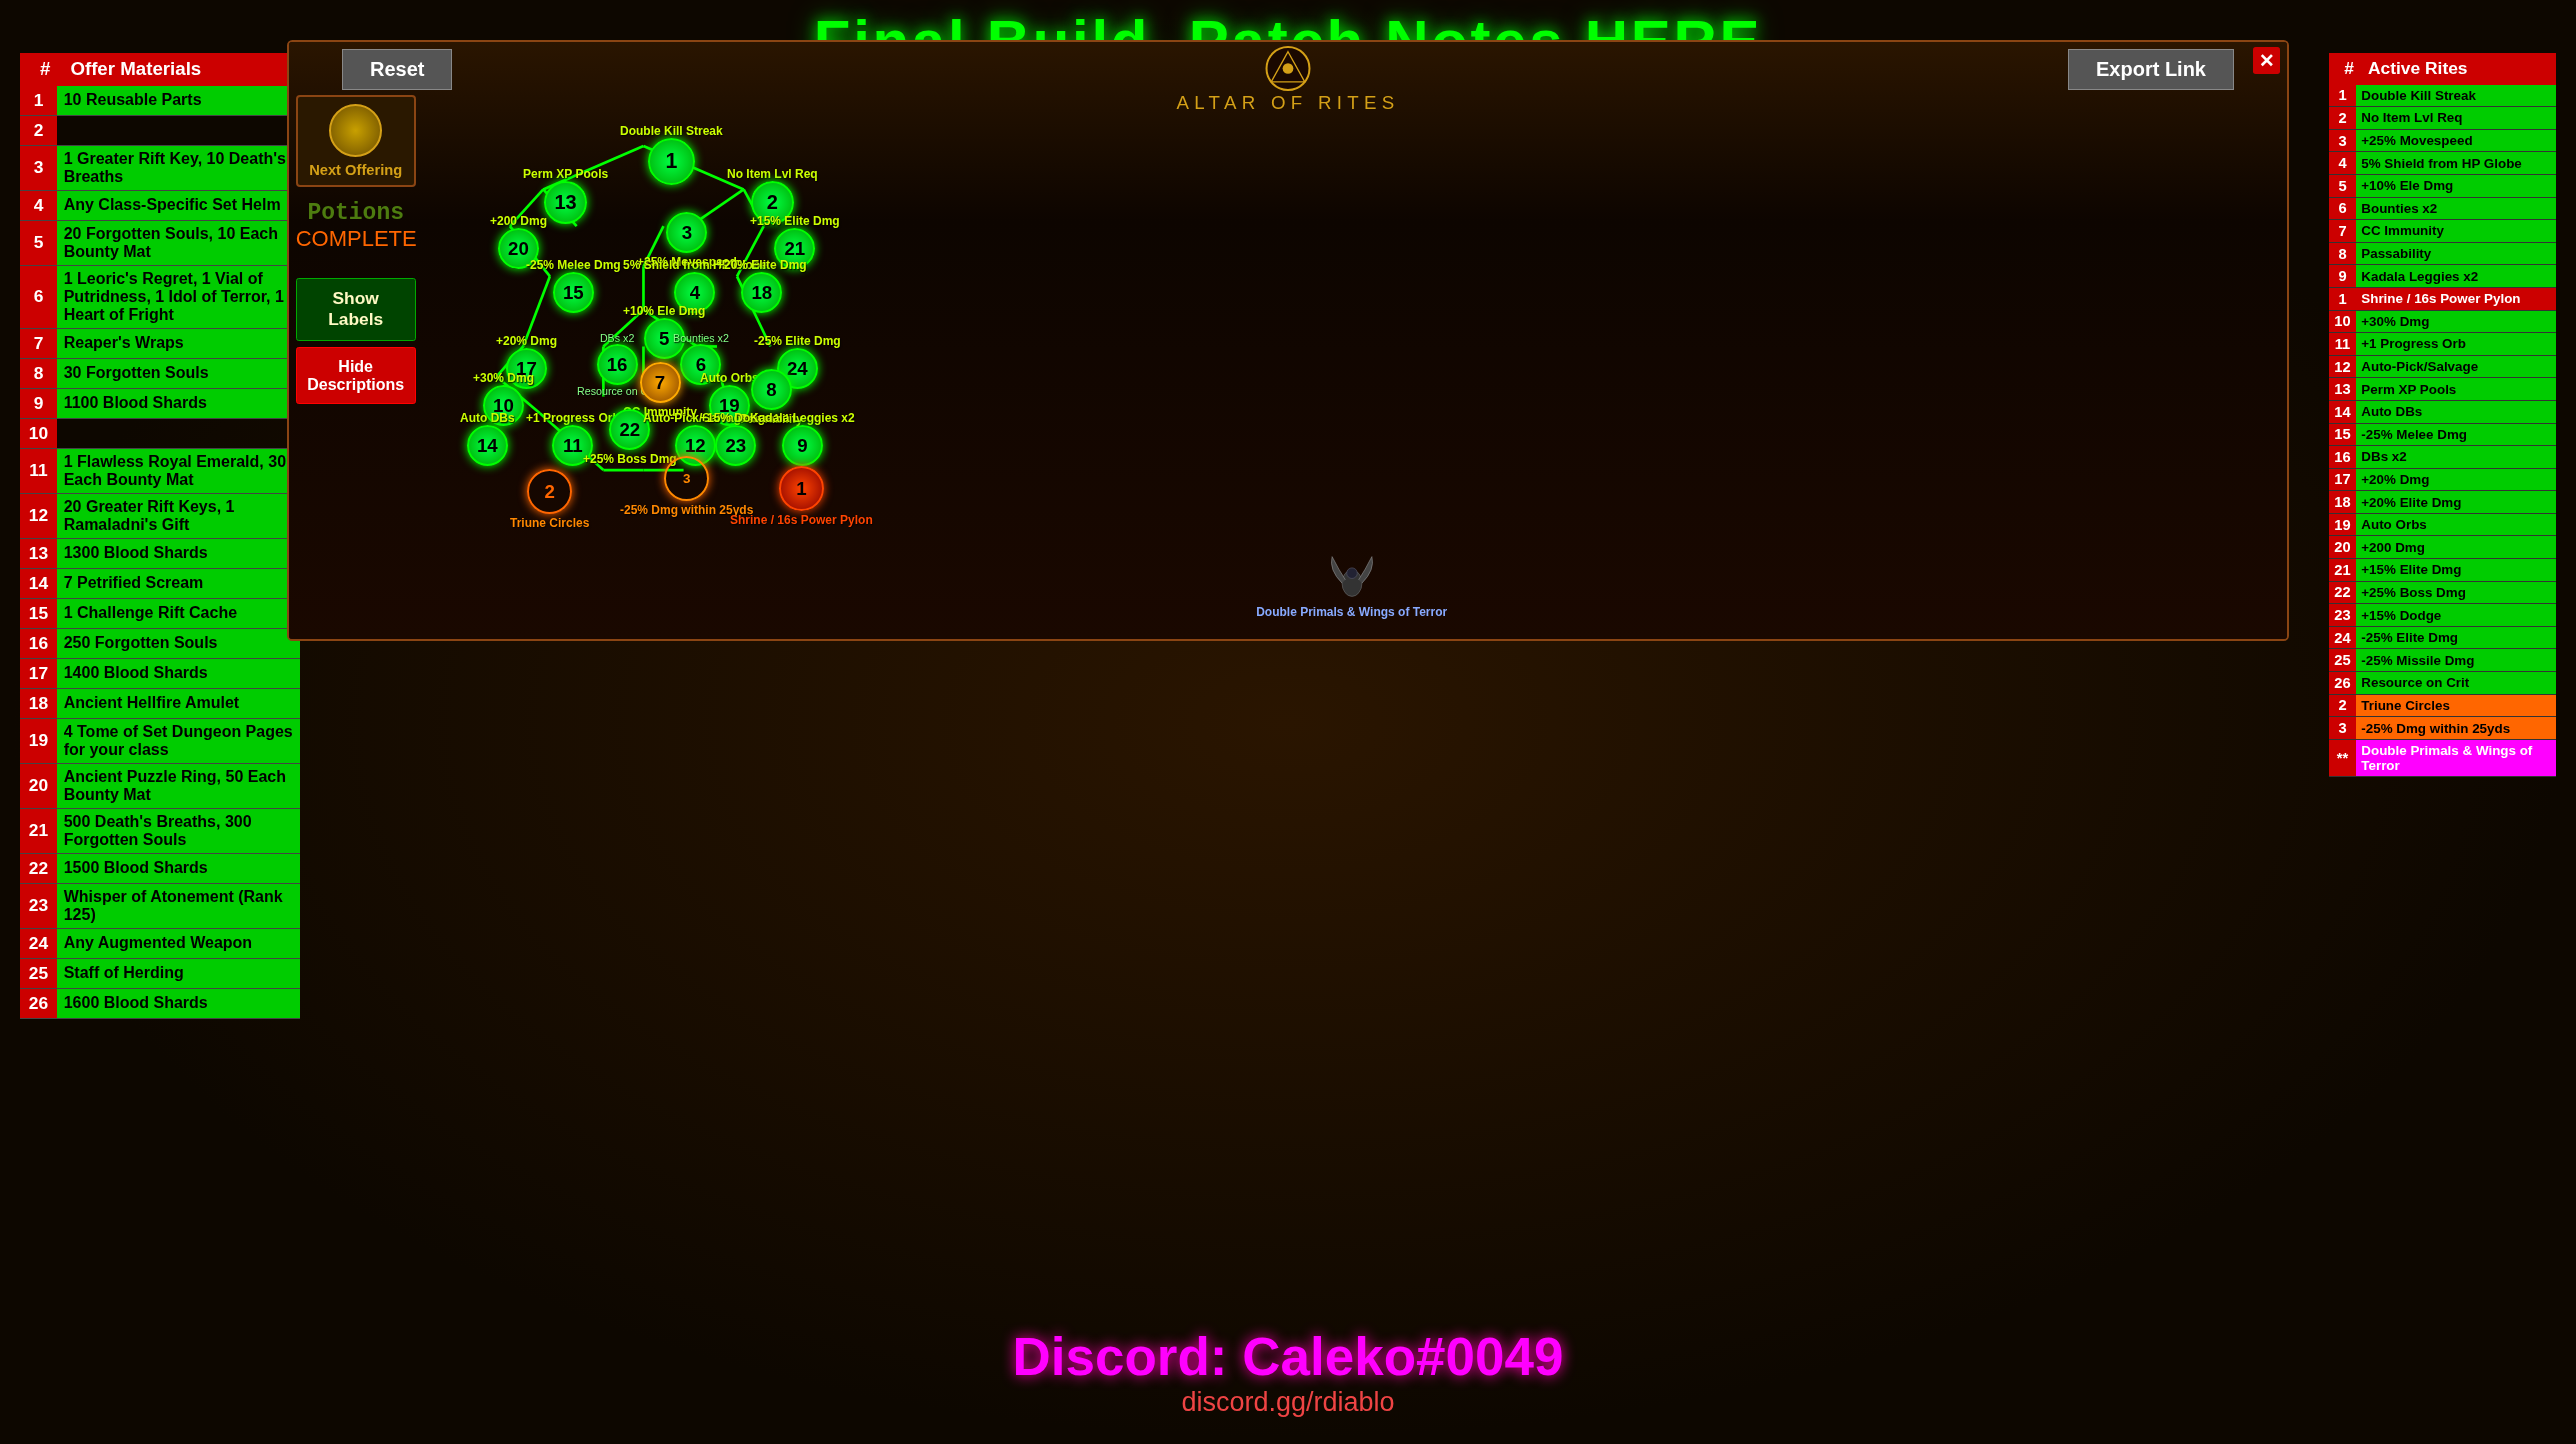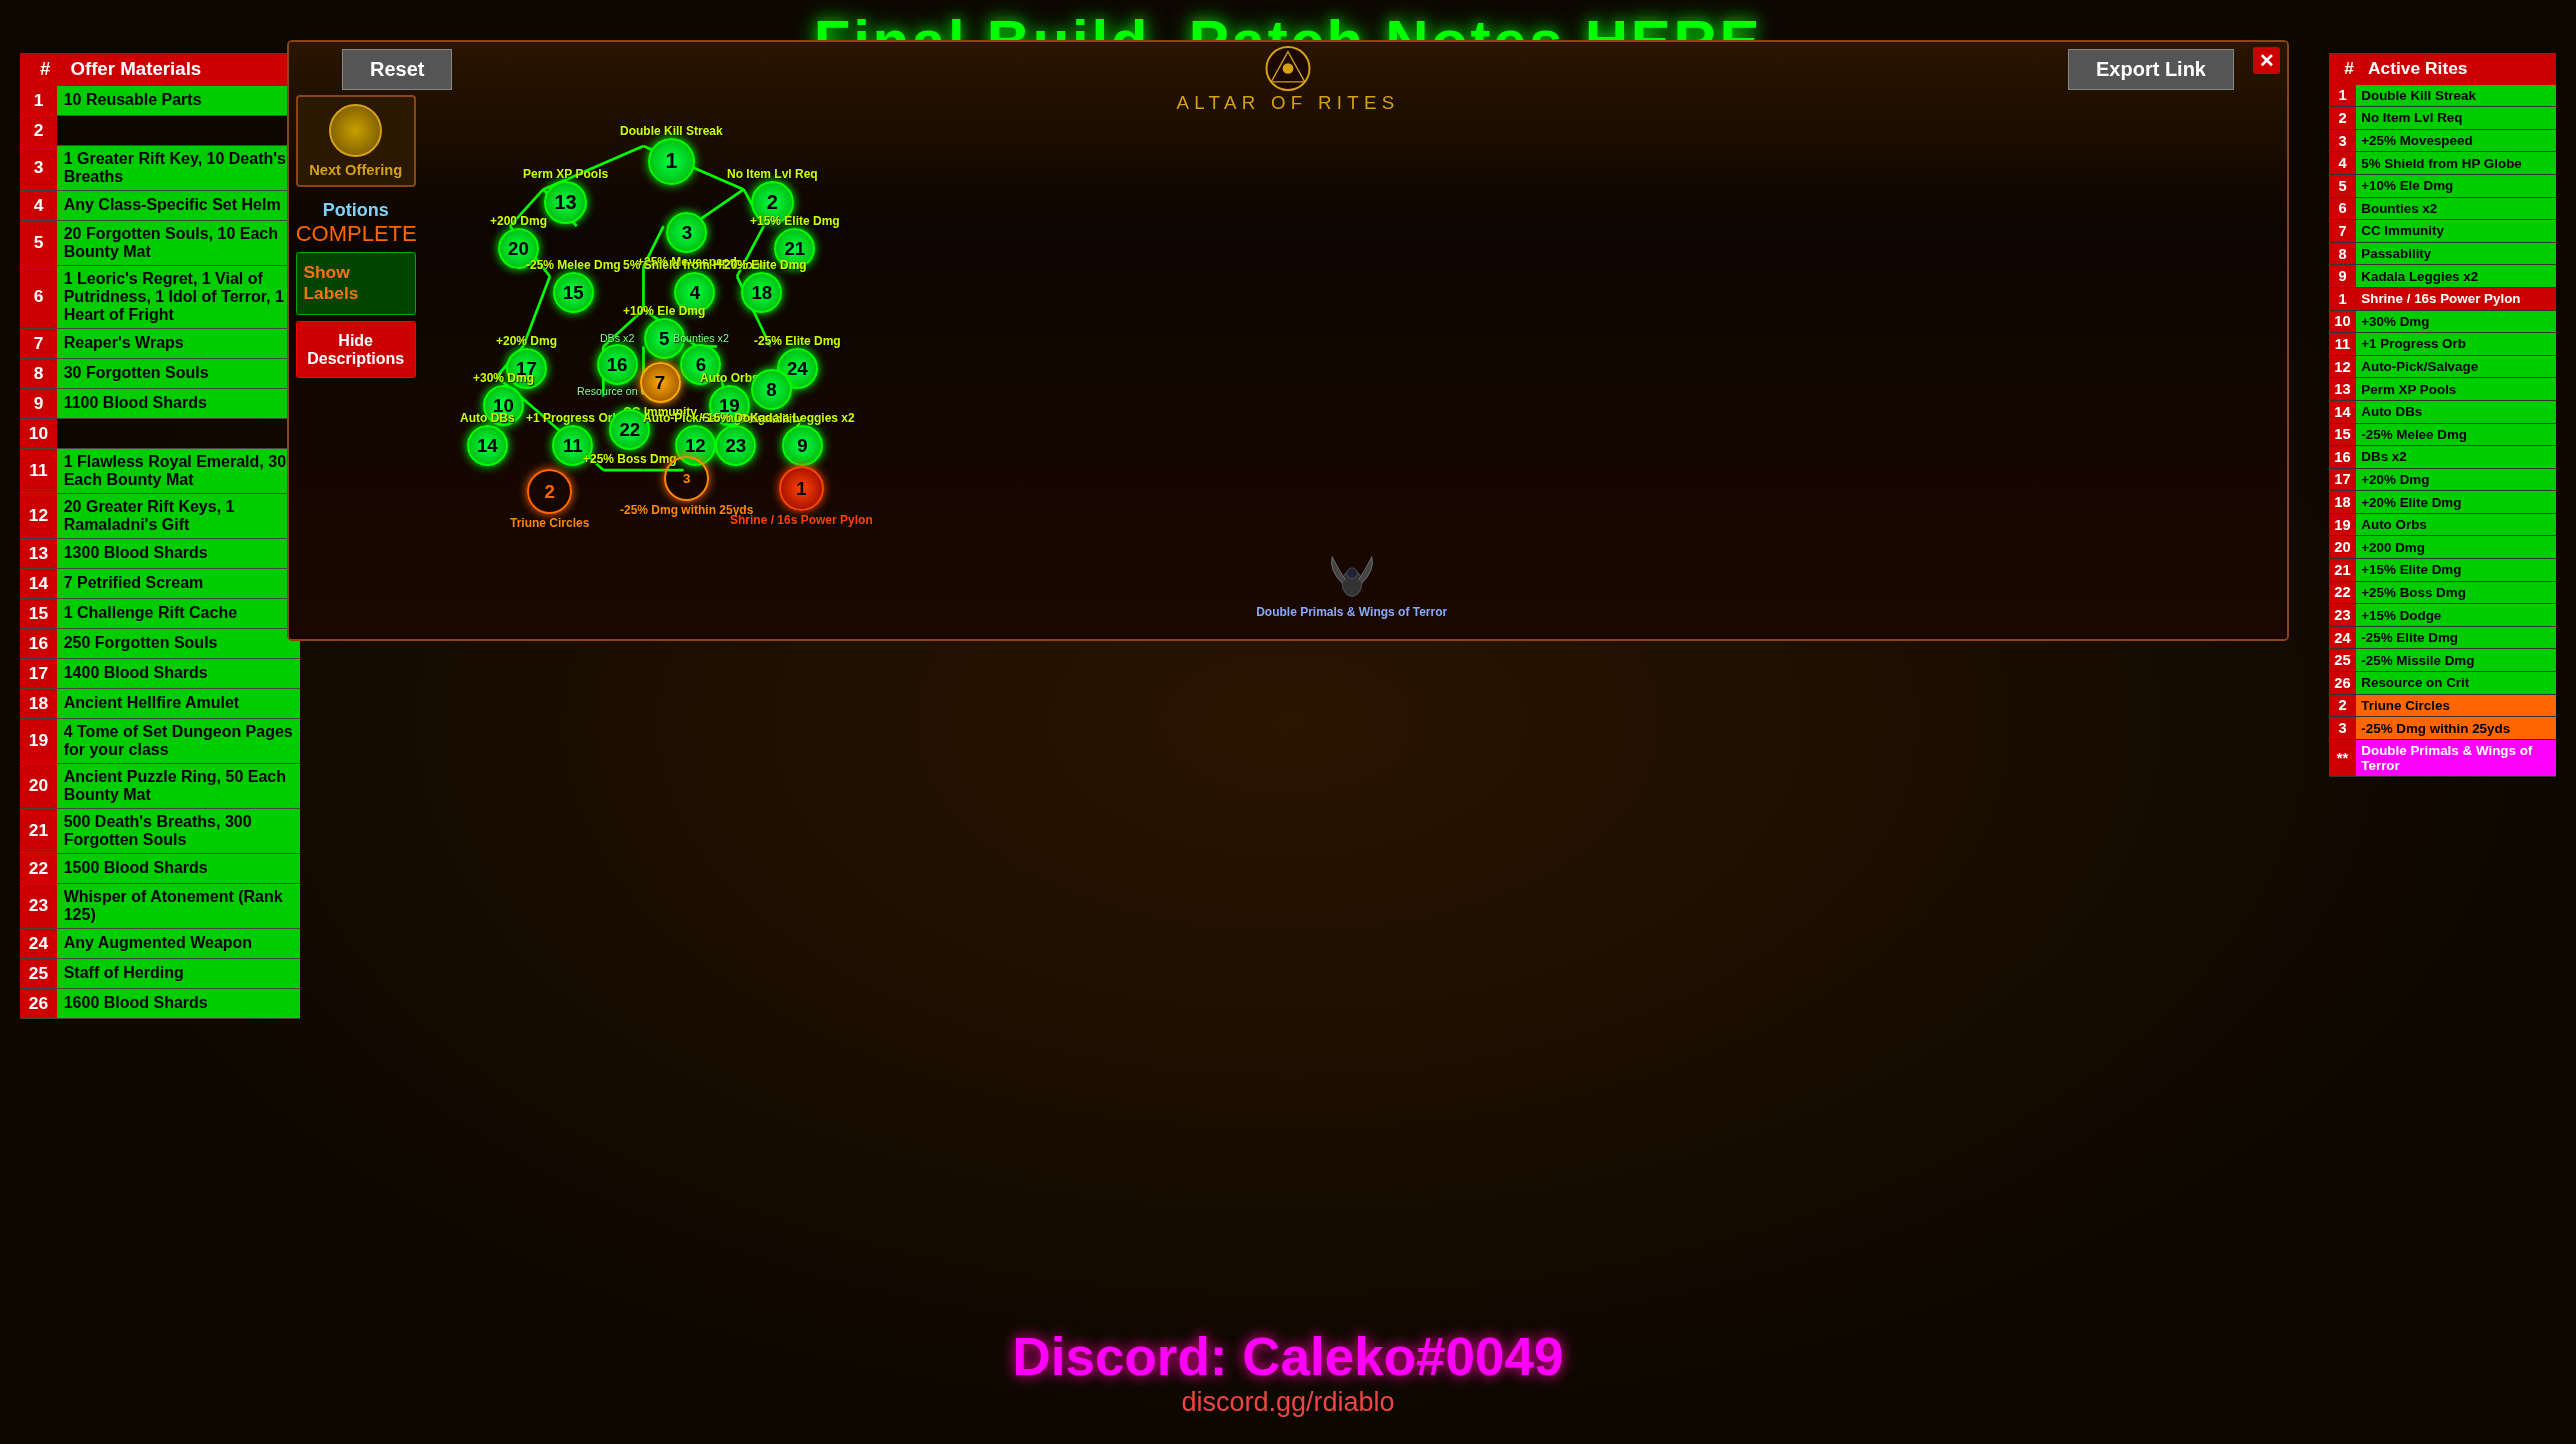--- a/index.html
+++ b/index.html
@@ -178,40 +178,41 @@
     .offering-label {
       color: #d4a017;
       font-size: 14.7px;
       font-weight: bold;
     }
     .potions-box {
       margin-top: 6.7px;
       text-align: center;
     }
     .potions-label {
-      color: #7dd3fc;
-      font-size: 18px;
-      font-weight: bold;
+      color: #4d7c0f;
+      font-size: 23px;
+      font-weight: bold;
+      font-family: Liberation Mono, monospace;
     }
     .potions-complete {
       color: #ff6600;
       font-size: 22px;
       font-weight: normal;
     }
     .show-labels-btn {
-      margin-top: 5px;
+      margin-top: 26px;
       background: #004400;
       border: 1.3px solid #00aa00;
-      color: #f97316;
+      color: #fef9c3;
       font-size: 17.4px;
       font-weight: bold;
       padding: 9.3px 6.7px;
       width: 100%;
       cursor: pointer;
-      text-align: left;
+      text-align: center;
       border-radius: 2.7px;
     }
     .hide-desc-btn {
       margin-top: 6.7px;
       background: #cc0000;
       border: 1.3px solid #ff0000;
       color: #fff;
       font-size: 16px;
       font-weight: bold;
       padding: 9.3px 6.7px;

